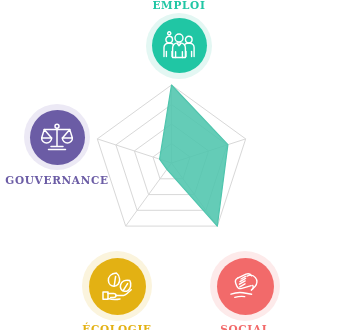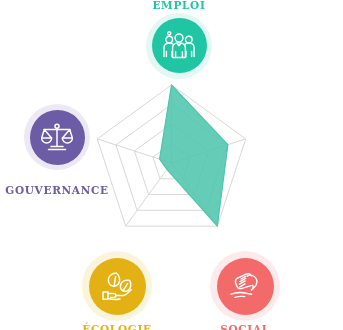--- a/index.html
+++ b/index.html
@@ -34,21 +34,21 @@
 
   
   .n-emploi      {left:146px; top:0px;   width:66px;}
   .n-territoire  {left:265px; top:104px; width:78px;}
   .n-social      {left:210px; top:251px; width:70px;}
   .n-ecologie    {left:82px;  top:251px; width:70px;}
   .n-gouvernance {left:4px;   top:104px; width:106px;}
 
   .n-emploi .lbl{margin-bottom:2px;}
   .n-territoire .lbl{margin-top:3px;}
-  .n-gouvernance .lbl{margin-top:15px;}
+  .n-gouvernance .lbl{margin-top:5px;}
   .n-social .lbl{margin-top:3px;}
   .n-ecologie .lbl{margin-top:3px;}
 </style>
 </head>
 <body>
 
 <div id="stage">
 
   <svg id="radar" viewBox="0 0 343 330">
     <g>

